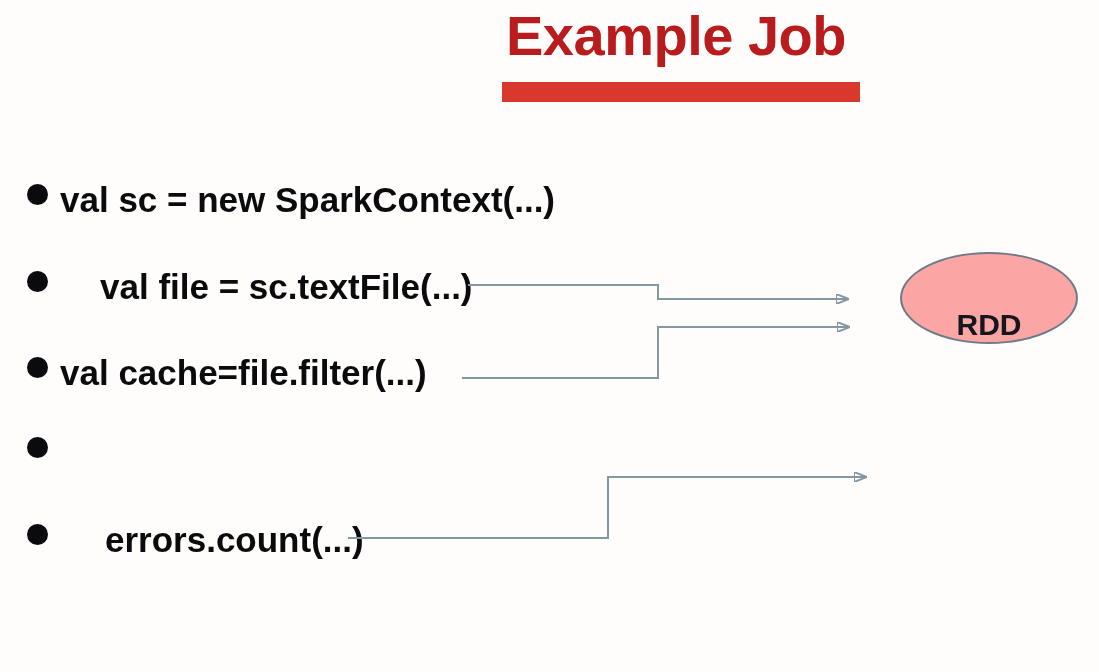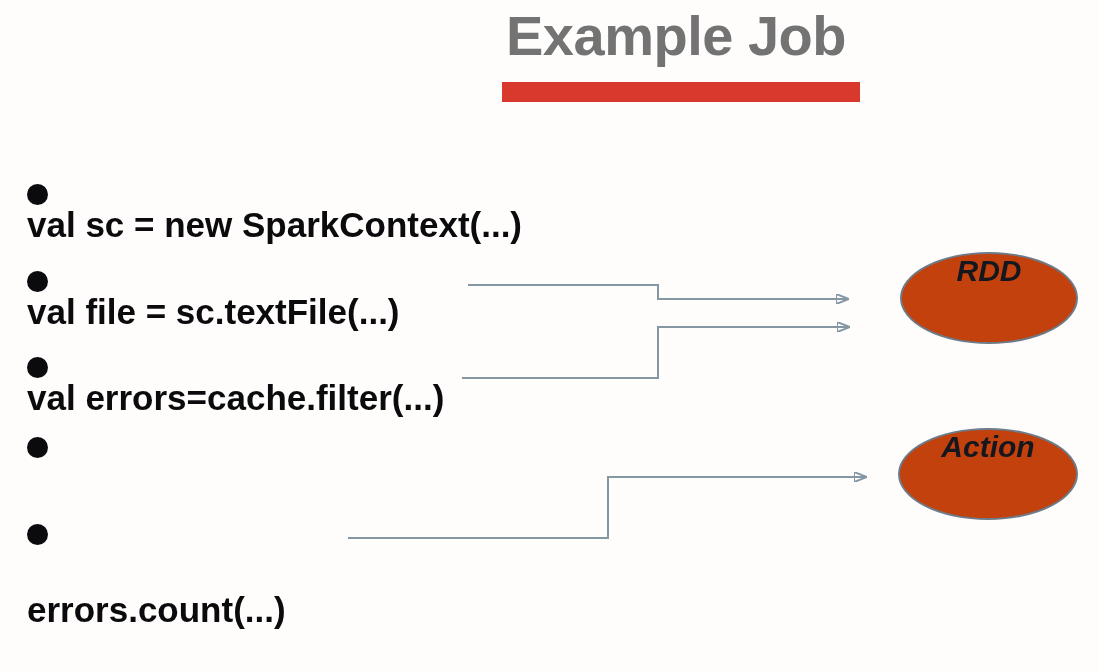--- a/index.html
+++ b/index.html
@@ -20,60 +20,59 @@
   .title {
     position: absolute;
     top: 8px;
     left: 676px;
     transform: translateX(-50%);
     margin: 0;
     font-size: 56px;
     line-height: 1;
     font-weight: bold;
     letter-spacing: -0.5px;
-    color: #737373;
+    color: #b91c1c;
     white-space: nowrap;
   }
   .title-bar {
     position: absolute;
     left: 502px;
     top: 82px;
     width: 358px;
     height: 20px;
     background: #d9392d;
   }
 
   
   .bullet {
     position: absolute;
     left: 27px;
     height: 40px;
     display: flex;
     align-items: center;
     white-space: nowrap;
-    flex-direction: column;
   }
   .dot {
     width: 21px;
     height: 21px;
     border-radius: 50%;
     background: #0b0b0d;
     margin-right: 12px;
     flex: 0 0 auto;
     align-self: flex-start;
     margin-top: 4px;
   }
   .btext {
     font-size: 35px;
     font-weight: bold;
     color: #0b0b0d;
     line-height: 40px;
   }
   .bullet.b1 { top: 180px; }
-  .bullet.b2 { top: 267px; }
+  .bullet.b2 { top: 267px; gap: 40px; }
   .bullet.b3 { top: 353px; }
   .bullet.b4 { top: 433px; }
   .bullet.b5 { top: 520px; gap: 45px; }
 
   
   .connectors {
     position: absolute;
     left: 0;
     top: 0;
     width: 1099px;
@@ -84,26 +83,25 @@
     fill: none;
     stroke: #8597a3;
     stroke-width: 2;
   }
 
   
   .node {
     position: absolute;
     border: 2px solid #6d7a88;
     border-radius: 50%;
-    background: #c2410c;
+    background: #fca5a5;
     display: flex;
-    align-items: flex-start;
+    align-items: flex-end;
     justify-content: center;
     box-sizing: border-box;
-    font-style: italic;
   }
   .node-rdd    { left: 900px; top: 252px; width: 178px; height: 92px; }
   .node-action { left: 898px; top: 428px; width: 180px; height: 92px; }
   .node-label {
     font-size: 30px;
     font-weight: bold;
     color: #15171f;
     white-space: nowrap;
   }
 </style>
@@ -119,21 +117,21 @@
     <div class="bullet b1">
       <span class="dot"></span>
       <span class="btext">val sc = new SparkContext(...)</span>
     </div>
     <div class="bullet b2">
       <span class="dot"></span>
       <span class="btext">val file = sc.textFile(...)</span>
     </div>
     <div class="bullet b3">
       <span class="dot"></span>
-      <span class="btext">val errors=cache.filter(...)</span>
+      <span class="btext">val cache=file.filter(...)</span>
     </div>
     <div class="bullet b4">
       <span class="dot"></span>
     </div>
     <div class="bullet b5">
       <span class="dot"></span>
       <span class="btext">errors.count(...)</span>
     </div>
   </div>
 
@@ -144,17 +142,14 @@
       </marker>
     </defs>
     <path d="M468,285 L658,285 L658,299 L848,299" marker-end="url(#ah)"></path>
     <path d="M462,378 L658,378 L658,327 L849,327" marker-end="url(#ah)"></path>
     <path d="M348,538 L608,538 L608,477 L866,477" marker-end="url(#ah)"></path>
   </svg>
 
   <div class="node node-rdd">
     <span class="node-label">RDD</span>
   </div>
-  <div class="node node-action">
-    <span class="node-label">Action</span>
-  </div>
 
 </div>
 
 </body></html>

